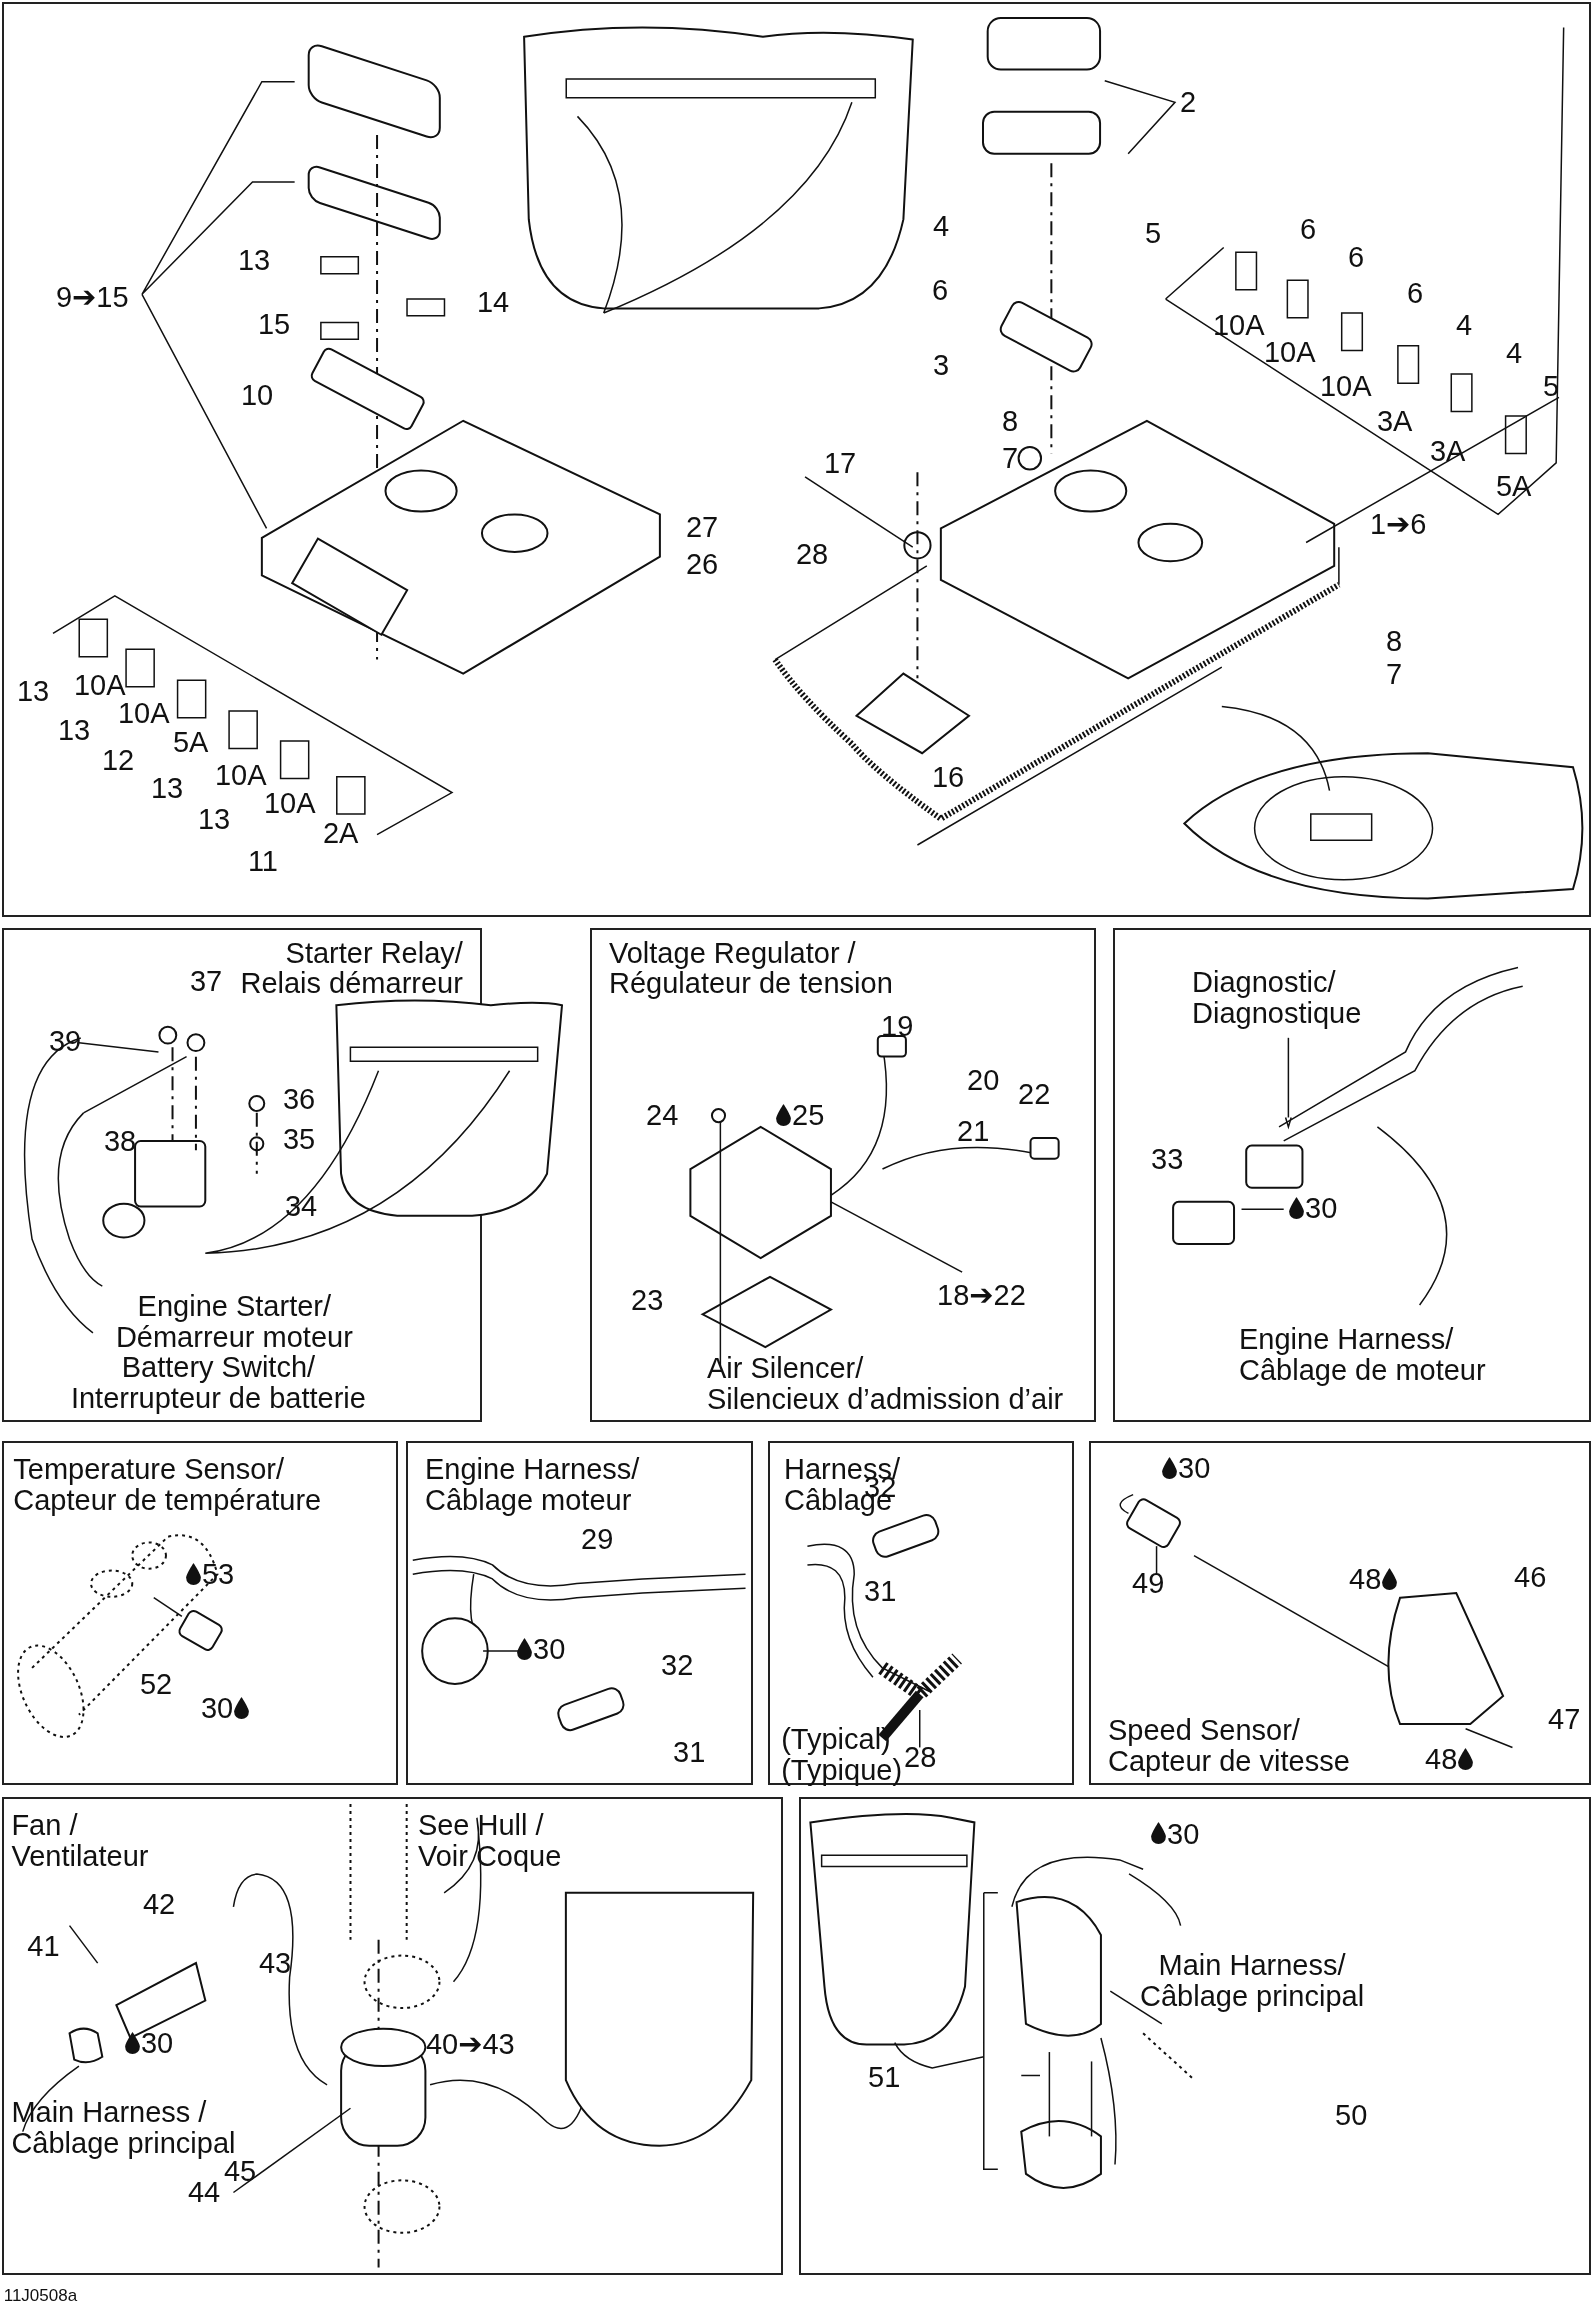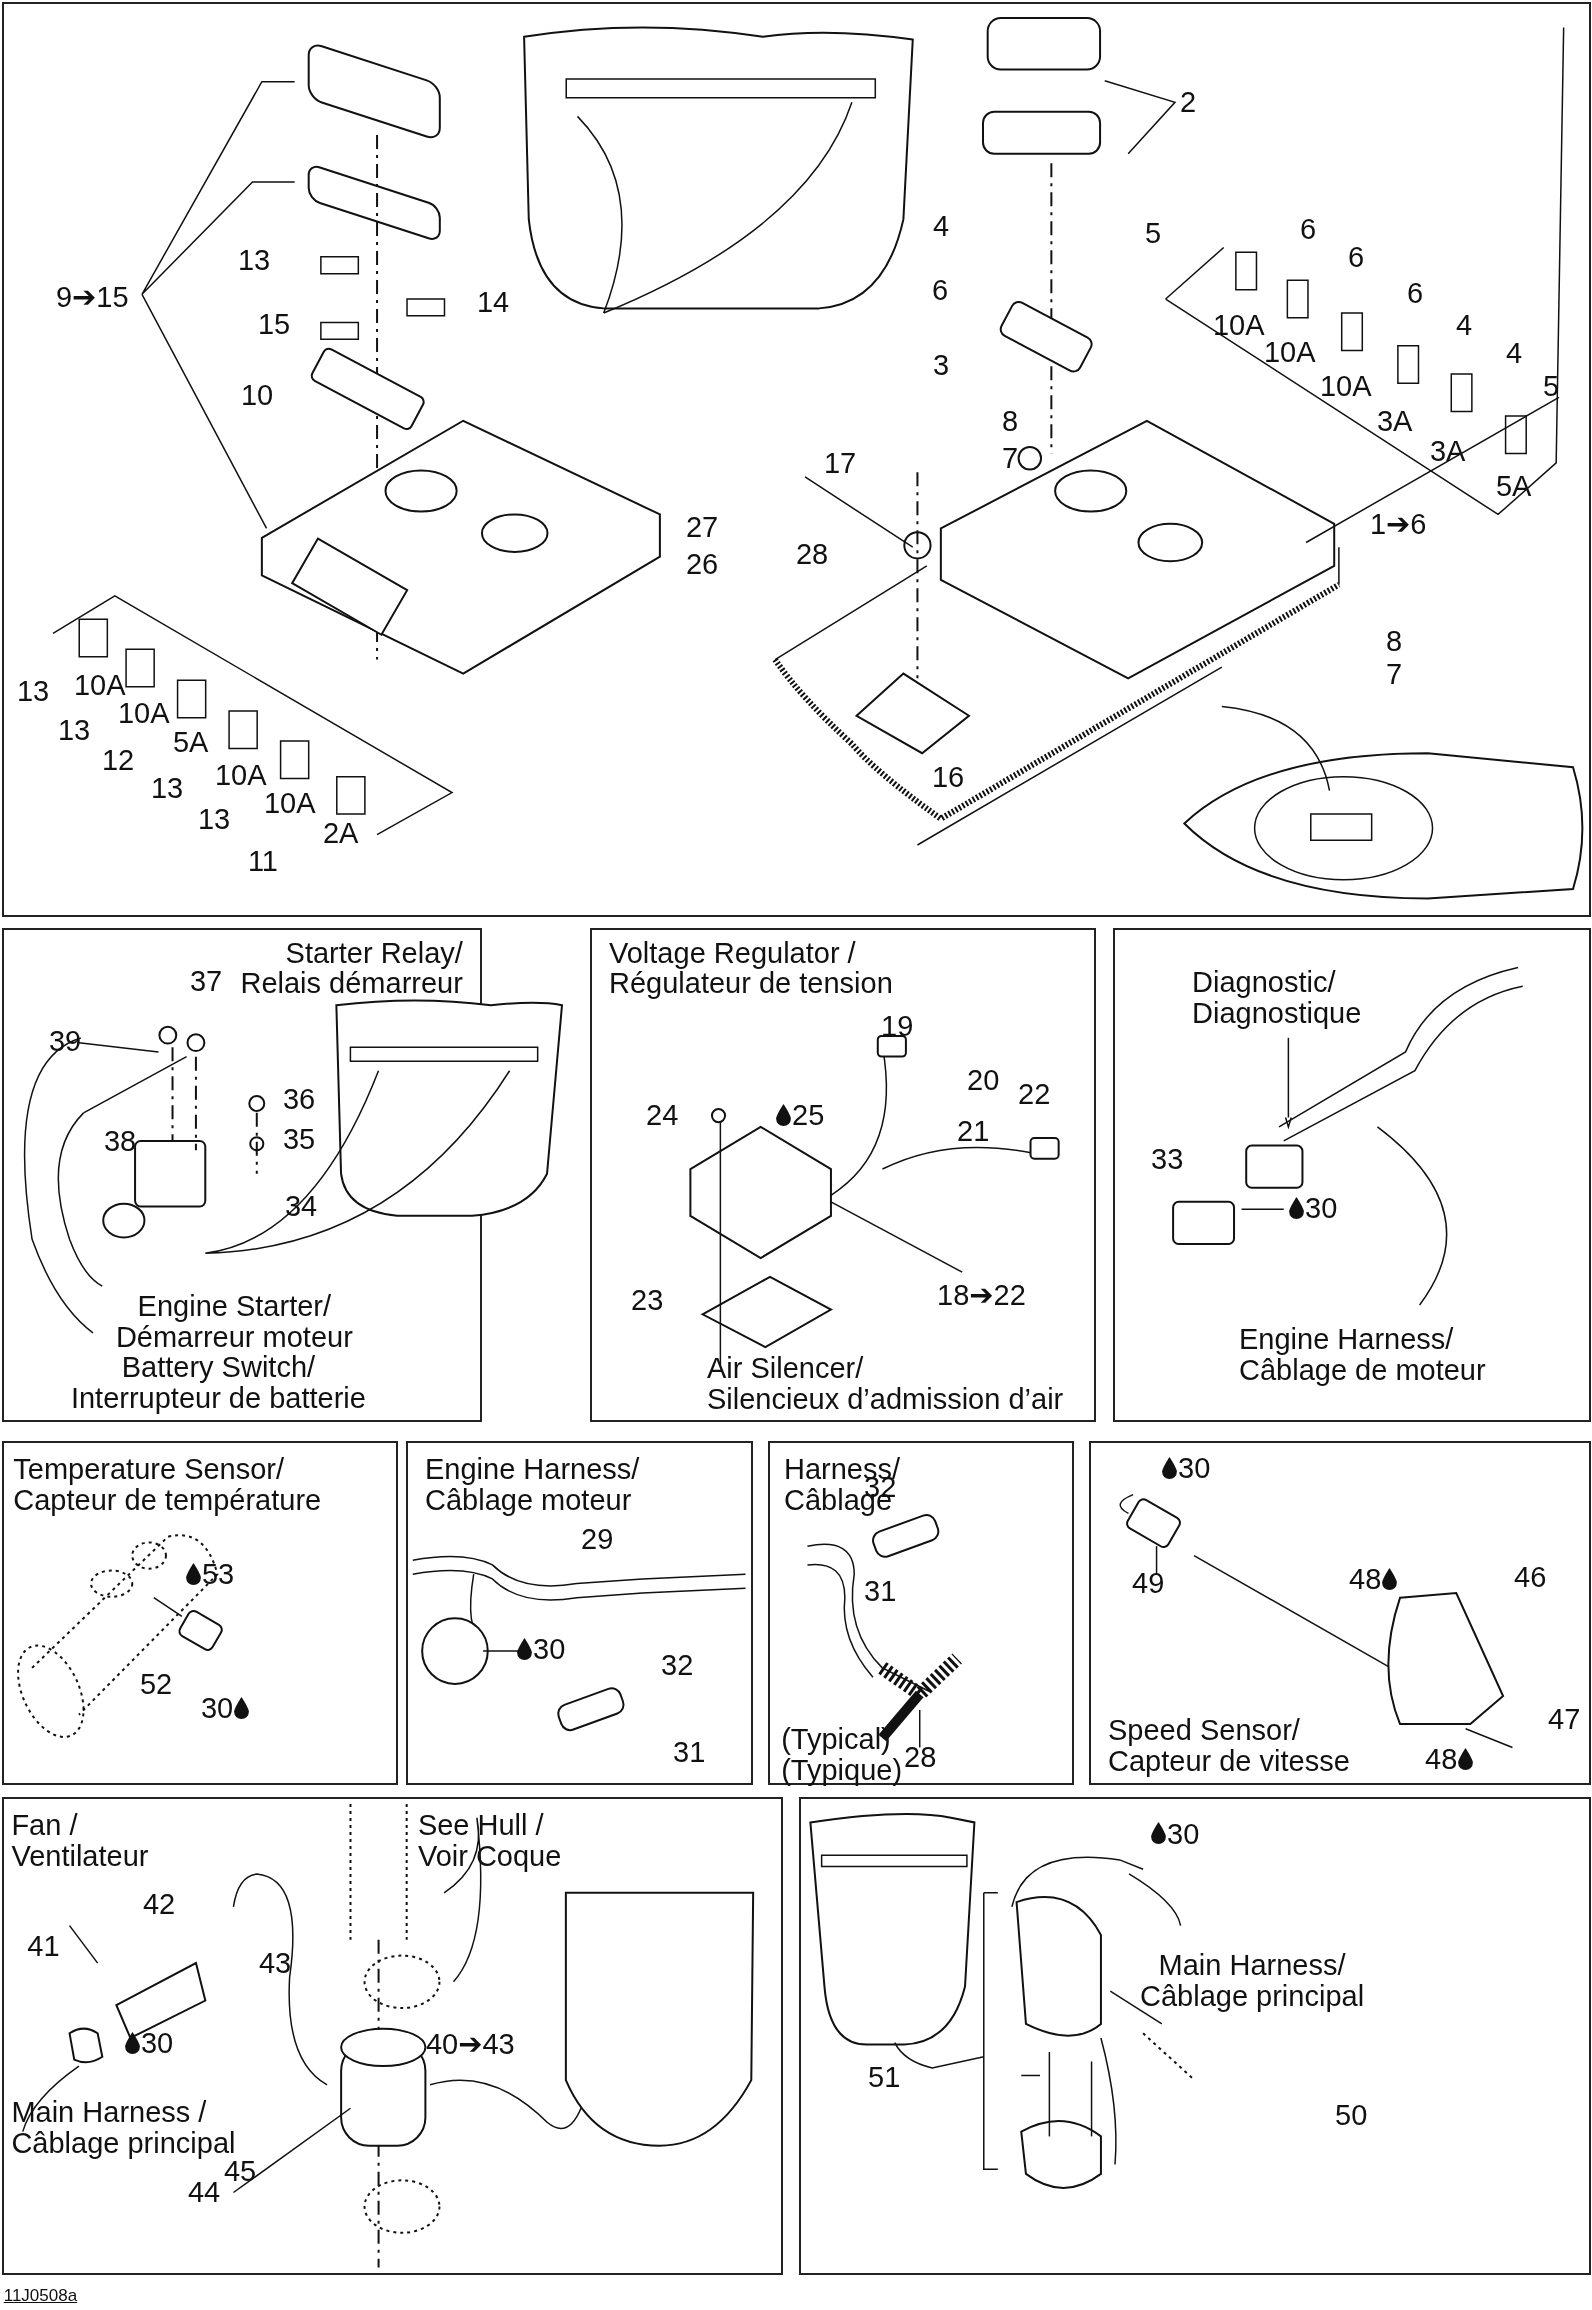--- a/index.html
+++ b/index.html
@@ -10,21 +10,21 @@
   .ttl { position:absolute; font-size:29px; line-height:1.06; white-space:pre; }
   .ttl.r { text-align:right; }
   svg.art { position:absolute; left:0; top:0; overflow:visible; }
   svg.art * { vector-effect:non-scaling-stroke; }
   .ln { stroke:#111; stroke-width:2; fill:none; }
   .thin { stroke:#111; stroke-width:1.5; fill:none; }
   .part { stroke:#111; stroke-width:2; fill:#fff; }
   .dash { stroke:#111; stroke-width:2; fill:none; stroke-dasharray:14 6 3 6; }
   .dot { stroke:#111; stroke-width:2; fill:none; stroke-dasharray:3 4; }
   .hatch { stroke:#111; stroke-width:6; fill:none; stroke-dasharray:2 2; }
-  .code { position:absolute; left:3.7px; top:2286px; font-size:17px;text-decoration:underline; }
+  .code { position:absolute; left:3.7px; top:2286px; font-size:17px; }
 </style>
 </head>
 <body>
 
 <div class="panel" style="left:1.9px;top:1.9px;width:1589px;height:915px;">
   <svg class="art" width="1589" height="915" viewBox="0 0 1696 977">
 
     <g>
       <rect class="part" x="325" y="35" width="140" height="60" rx="14" transform="skewY(18) translate(0,-100)"></rect>
       <rect class="part" x="325" y="165" width="140" height="38" rx="12" transform="skewY(18) translate(0,-100)"></rect>

